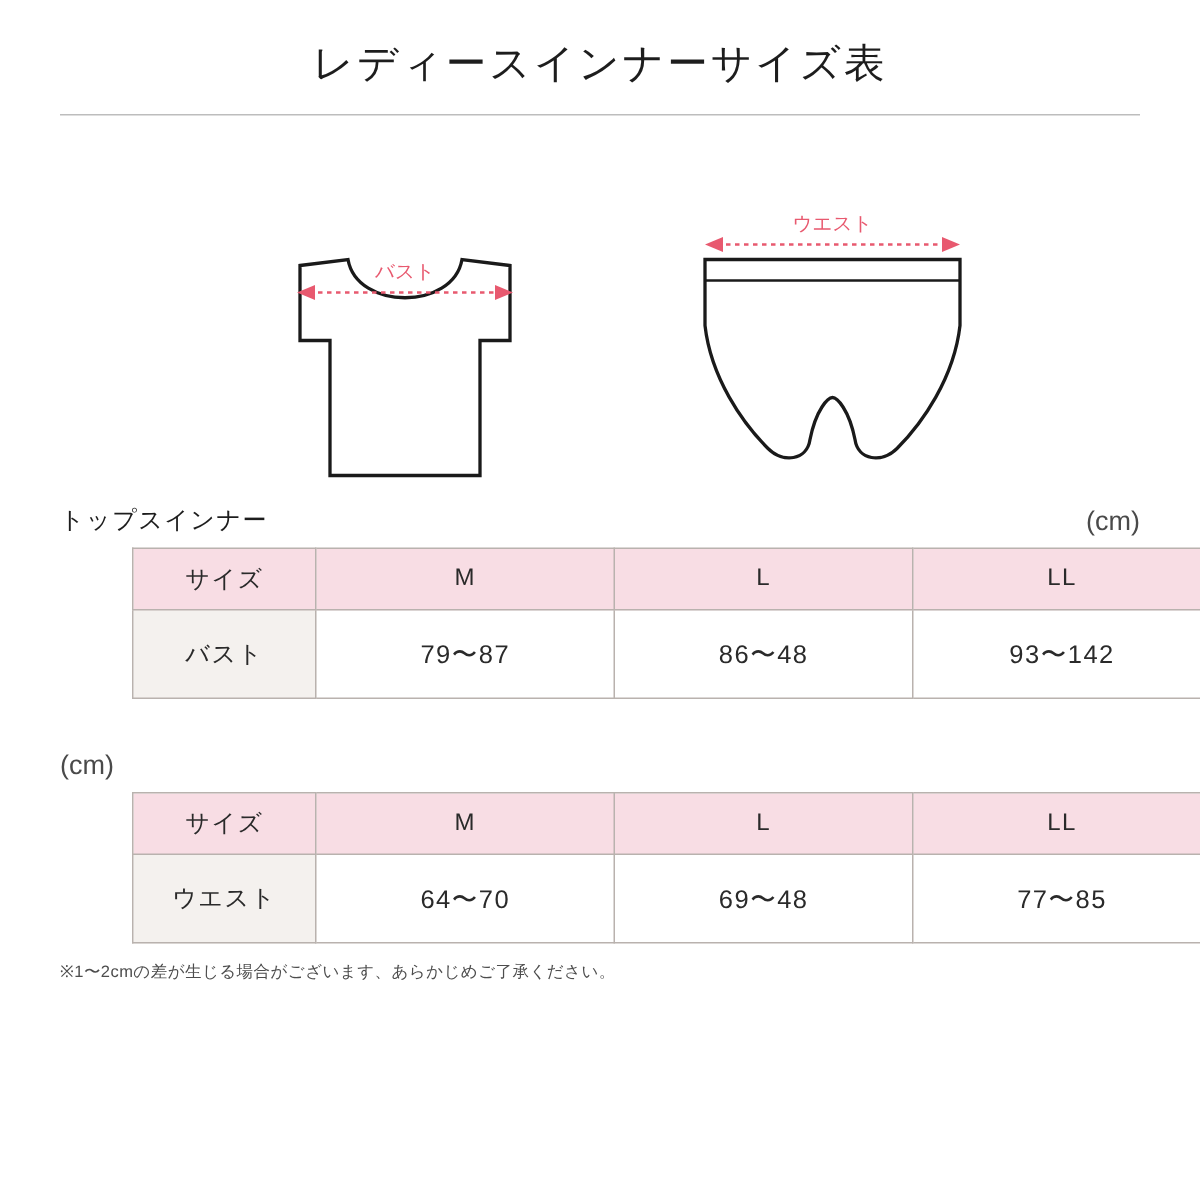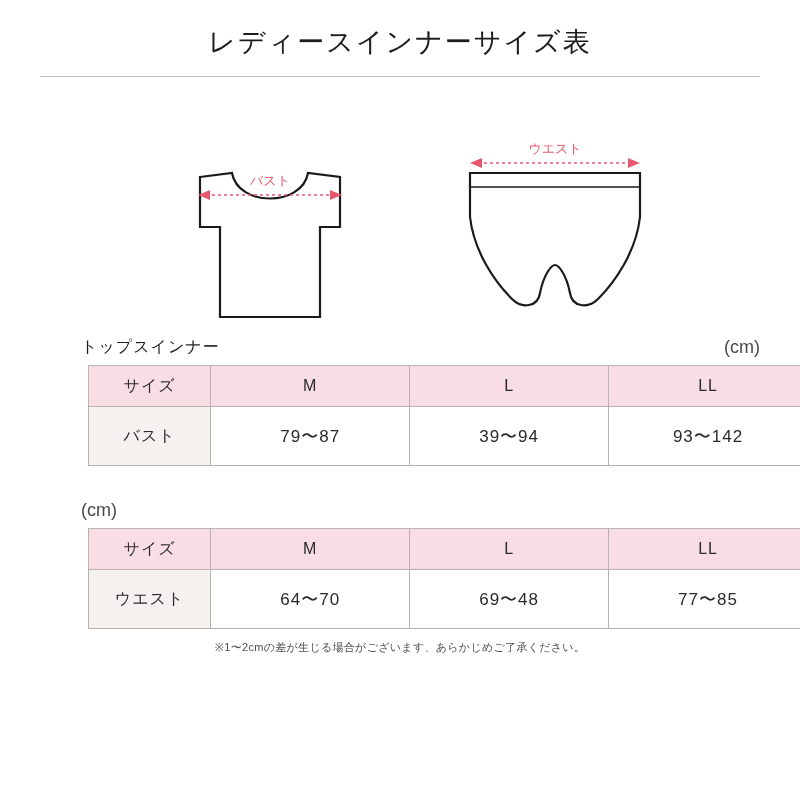--- a/index.html
+++ b/index.html
@@ -52,21 +52,20 @@
 
   
   .section {
     margin: 0 40px;
   }
   .section-head {
     display: flex;
     align-items: flex-end;
     justify-content: space-between;
     padding-bottom: 7px;
-    margin-left: 41px;
   }
   .section-label {
     font-size: 16px;
     letter-spacing: 1px;
     color: #1d1d1d;
   }
   .unit-label {
     font-size: 18px;
     color: #4a4a4a;
   }
@@ -101,21 +100,21 @@
     height: 56px;
     background: #ffffff;
     letter-spacing: 1px;
   }
   col.label-col { width: 17%; }
 
   .spacer-1 { height: 34px; }
 
   .note {
     margin: 10px 40px 0 40px;
-    text-align: center;
+    text-align: left;
     font-size: 11px;
     color: #4d4d4d;
     letter-spacing: 0.3px;
   }
 </style>
 </head>
 <body>
 
 <div class="page">
 
@@ -188,21 +187,21 @@
           <th>サイズ</th>
           <th>M</th>
           <th>L</th>
           <th>LL</th>
         </tr>
       </thead>
       <tbody>
         <tr>
           <th>バスト</th>
           <td>79〜87</td>
-          <td>39〜94</td>
+          <td>86〜48</td>
           <td>93〜142</td>
         </tr>
       </tbody>
     </table>
   </div>
 
   <div class="spacer-1"></div>
 
   <div class="section">
     <div class="section-head">

